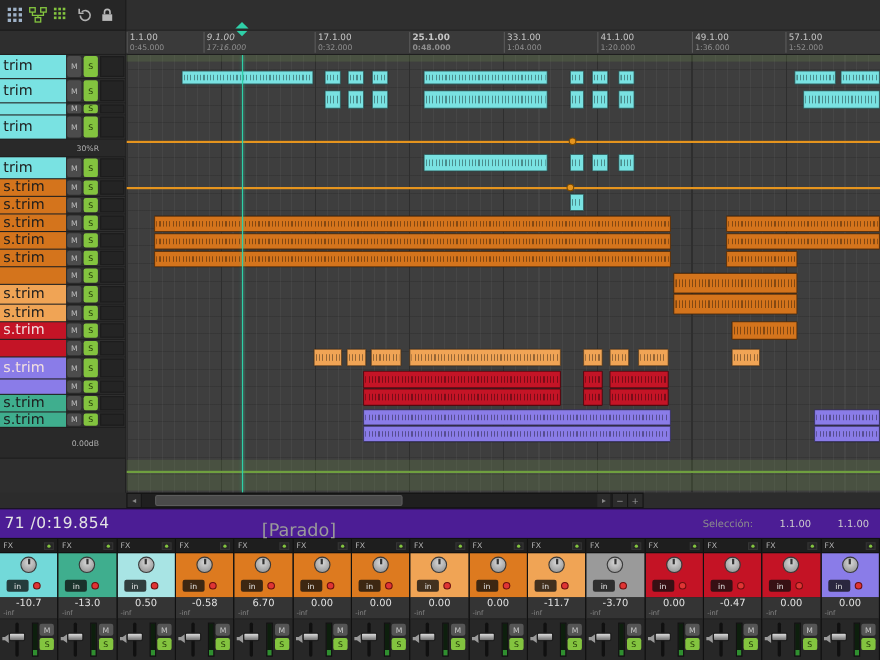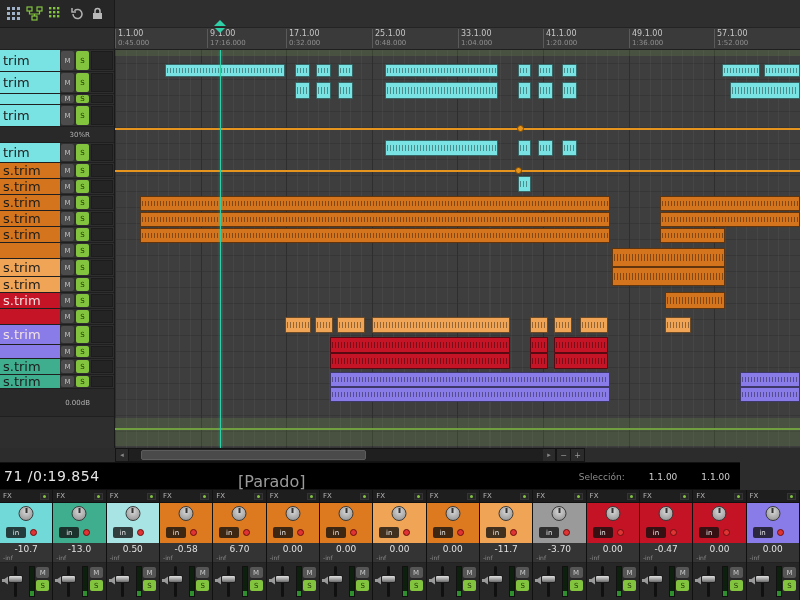--- a/index.html
+++ b/index.html
@@ -39,21 +39,21 @@
   .envline{position:absolute;left:0;right:0;height:2px}
   .envpt{position:absolute;width:7px;height:7px;border-radius:50%;background:#e5941e;border:1px solid #7a4a00;margin-left:-3px;margin-top:-3px}
   .cursor{position:absolute;top:0;bottom:0;width:1px;background:#2fd0a8;box-shadow:0 0 3px rgba(47,208,168,.8)}
   
   .hscroll{position:absolute;left:115px;top:448px;width:470px;height:14px;background:#1f1f1f;border:1px solid #141414;display:flex;align-items:stretch}
   .harrow{flex:0 0 13px;background:#2b2b2b;color:#888;font-size:7px;display:flex;align-items:center;justify-content:center;border-right:1px solid #141414}
   .htrack{flex:1;position:relative}
   .hthumb{position:absolute;top:1px;bottom:1px;background:#4a4a4a;border:1px solid #5c5c5c;border-radius:2px}
   .hbtn{flex:0 0 14px;background:#2b2b2b;color:#999;font-size:8px;display:flex;align-items:center;justify-content:center;border-left:1px solid #141414}
   
-  .transport{position:absolute;left:0;top:462px;width:740px;height:28px;background:#000000;border-top:1px solid #111;border-bottom:1px solid #111}
+  .transport{position:absolute;left:0;top:462px;width:800px;height:28px;background:#4c1d95;border-top:1px solid #111;border-bottom:1px solid #111}
   .tpos{position:absolute;left:4px;top:5px;font-size:14px;color:#e4e4e4;letter-spacing:.5px}
   .tstatus{position:absolute;left:238px;top:9px;font-size:16px;color:#9a9a9a}
   .tsel{position:absolute;right:10px;top:9px;font-size:9px;color:#8d8d8d;display:flex;gap:24px;align-items:center}
   .tsel .v{color:#cecece}
   
   .mixer{position:absolute;left:0;top:490px;width:800px;height:110px;background:#1c1c1c;display:flex;overflow:hidden}
   .strip{flex:0 0 53.33px;border-right:1px solid #111;display:flex;flex-direction:column;overflow:hidden}
   .fxrow{flex:0 0 13px;background:#1e1e1e;display:flex;align-items:center;justify-content:space-between;padding:0 3px;border-bottom:1px solid #111}
   .fxrow .l{font-size:7px;color:#b4b4b4}
   .fxdot{width:9px;height:7px;background:#262626;border:1px solid #343434;display:flex;align-items:center;justify-content:center}
@@ -141,29 +141,29 @@
     <div class="mflag" style="left:105px"></div>
   </div>
 
   <div class="corner"></div>
 
   <div class="ruler">
       <div class="tick" style="left: 0px;">
         <div class="b">1.1.00</div>
         <div class="t">0:45.000</div>
       </div>
-      <div class="tick" style="left: 92px;">
+      <div class="tick" style="left: 70px; font-style: italic;">
         <div class="b">9.1.00</div>
         <div class="t">17:16.000</div>
       </div>
       <div class="tick" style="left: 171px;">
         <div class="b">17.1.00</div>
         <div class="t">0:32.000</div>
       </div>
-      <div class="tick" style="left: 257px;">
+      <div class="tick" style="left: 257px; font-weight: bold;">
         <div class="b">25.1.00</div>
         <div class="t">0:48.000</div>
       </div>
       <div class="tick" style="left: 343px;">
         <div class="b">33.1.00</div>
         <div class="t">1:04.000</div>
       </div>
       <div class="tick" style="left: 428px;">
         <div class="b">41.1.00</div>
         <div class="t">1:20.000</div>

